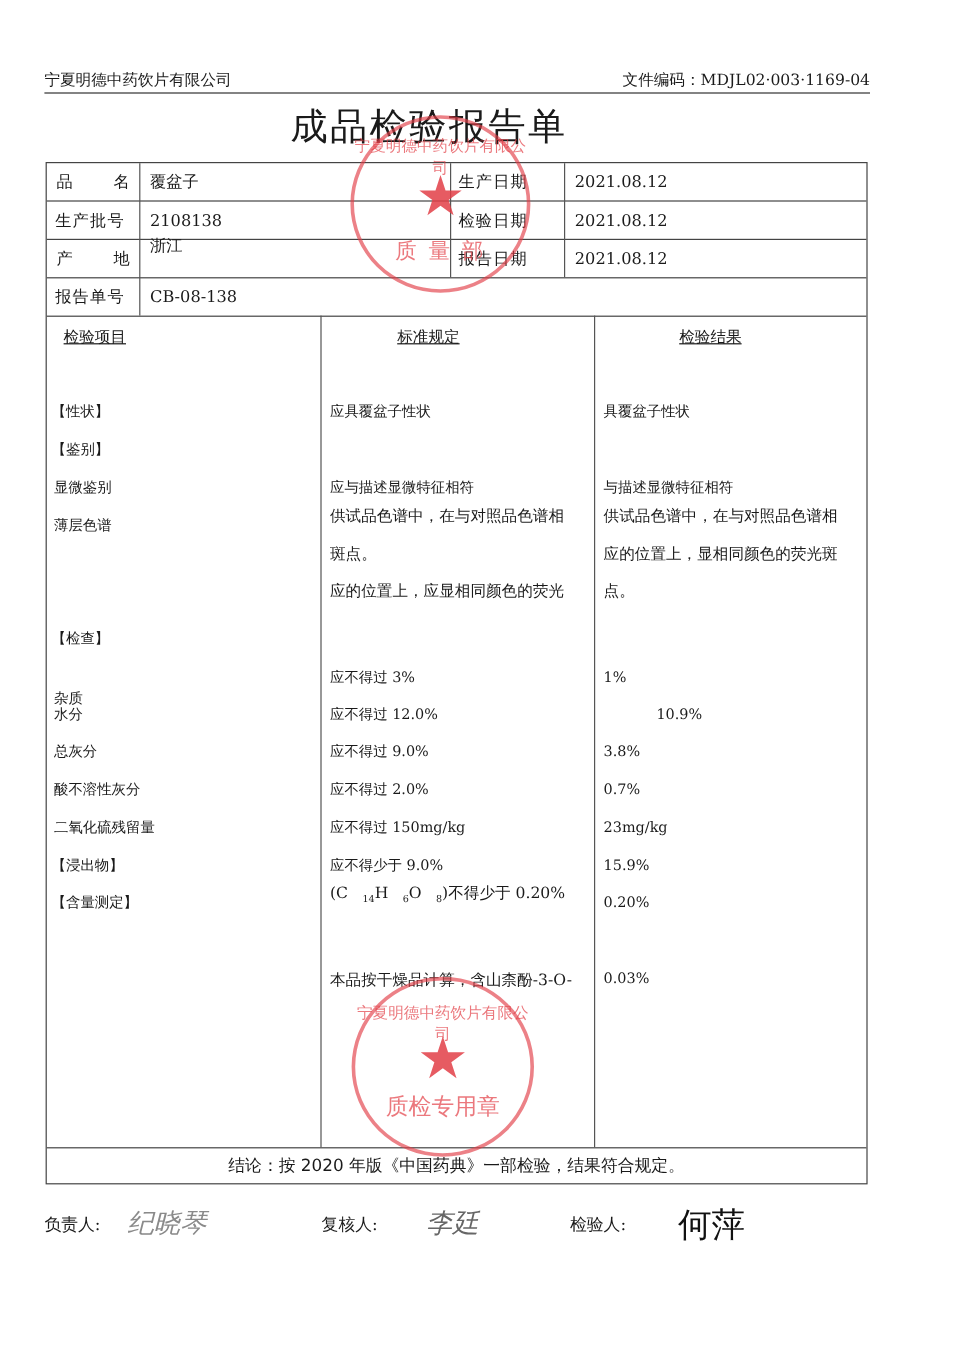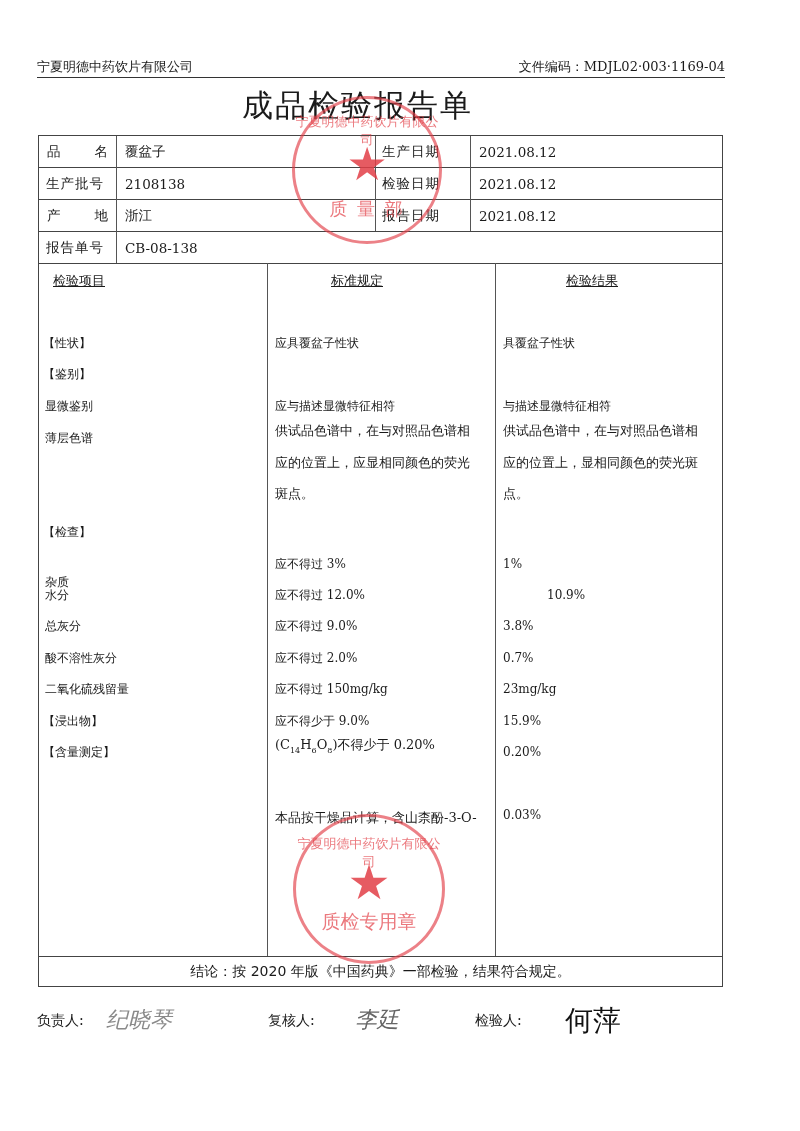--- a/index.html
+++ b/index.html
@@ -18,21 +18,21 @@
   .col-head { position: absolute; top: 136px; font-size: 13px; text-decoration: underline; }
   .row { position: absolute; font-size: 12px; line-height: 16px; }
   .multi { position: absolute; font-size: 13px; line-height: 31.5px; }
   .conclusion { position: absolute; left: 0; right: 0; top: 820px; height: 32px; display: flex; align-items: center;
                 justify-content: center; font-size: 14px; font-family: "DejaVu Sans", "Liberation Sans", sans-serif; }
   .sig { position: absolute; top: 1012px; font-size: 14px; }
   .sigscript { position: absolute; font-family: "DejaVu Sans", sans-serif; font-style: italic; color: #777; }
   .stamp { position: absolute; border-radius: 50%; border: 3px solid rgba(226,62,70,0.65); box-sizing: border-box; pointer-events: none; }
   .stamp .star { position: absolute; left: 50%; top: 50%; transform: translate(-50%,-62%); color: rgba(226,62,70,0.85); }
   .stamp .ring { position: absolute; left: 0; right: 0; text-align: center; color: rgba(226,62,70,0.7); }
-  sub { font-size: 8px; }
+  sub { font-size: 8px; margin-left: 12px; }
 </style>
 </head>
 <body>
 
 <div class="hdr-left">宁夏明德中药饮片有限公司</div>
 <div class="hdr-right">文件编码：MDJL02·003·1169-04</div>
 <div class="hdr-line"></div>
 
 <div class="title">成品检验报告单</div>
 
@@ -57,21 +57,21 @@
 
   <div class="cell" style="left:7px;top:32px;height:31px;letter-spacing:1px;">生产批号</div>
   <div class="cell" style="left:86px;top:32px;height:31px;">2108138</div>
   <div class="cell" style="left:343px;top:32px;height:31px;letter-spacing:1px;">检验日期</div>
   <div class="cell" style="left:440px;top:32px;height:31px;">2021.08.12</div>
 
   <div class="cell lbl-spread" style="left:0;top:64px;width:77px;height:31px;">
     <span>产</span>
     <span>地</span>
   </div>
-  <div class="cell" style="left:86px;top:64px;height:31px;text-align:center;">浙江</div>
+  <div class="cell" style="left:86px;top:53px;height:31px;text-align:center;">浙江</div>
   <div class="cell" style="left:343px;top:64px;height:31px;letter-spacing:1px;">报告日期</div>
   <div class="cell" style="left:440px;top:64px;height:31px;">2021.08.12</div>
 
   <div class="cell" style="left:7px;top:96px;height:31px;letter-spacing:1px;">报告单号</div>
   <div class="cell" style="left:86px;top:96px;height:31px;">CB-08-138</div>
 
   <div class="vl" style="left:228px;top:127px;height:693px;"></div>
   <div class="vl" style="left:456px;top:127px;height:693px;"></div>
   <div class="hl" style="left:0;right:0;top:820px;"></div>
 
@@ -89,22 +89,22 @@
   <div class="row" style="left:6px;top:482px;">总灰分</div>
   <div class="row" style="left:6px;top:514px;">酸不溶性灰分</div>
   <div class="row" style="left:6px;top:545px;">二氧化硫残留量</div>
   <div class="row" style="left:4px;top:577px;">【浸出物】</div>
   <div class="row" style="left:4px;top:608px;">【含量测定】</div>
 
   <div class="row" style="left:236px;top:199px;">应具覆盆子性状</div>
   <div class="row" style="left:236px;top:262px;">应与描述显微特征相符</div>
   <div class="multi" style="left:236px;top:279px;">
     <div>供试品色谱中，在与对照品色谱相</div>
+    <div>斑点。</div>
     <div>应的位置上，应显相同颜色的荧光</div>
-    <div>斑点。</div>
   </div>
   <div class="row" style="left:236px;top:420px;">应不得过 3%</div>
   <div class="row" style="left:236px;top:451px;">应不得过 12.0%</div>
   <div class="row" style="left:236px;top:482px;">应不得过 9.0%</div>
   <div class="row" style="left:236px;top:514px;">应不得过 2.0%</div>
   <div class="row" style="left:236px;top:545px;">应不得过 150mg/kg</div>
   <div class="row" style="left:236px;top:577px;">应不得少于 9.0%</div>
   <div class="multi" style="left:236px;top:593px;">
     <div>(C<sub>14</sub>H<sub>6</sub>O<sub>8</sub>)不得少于 0.20%</div>
   </div>

